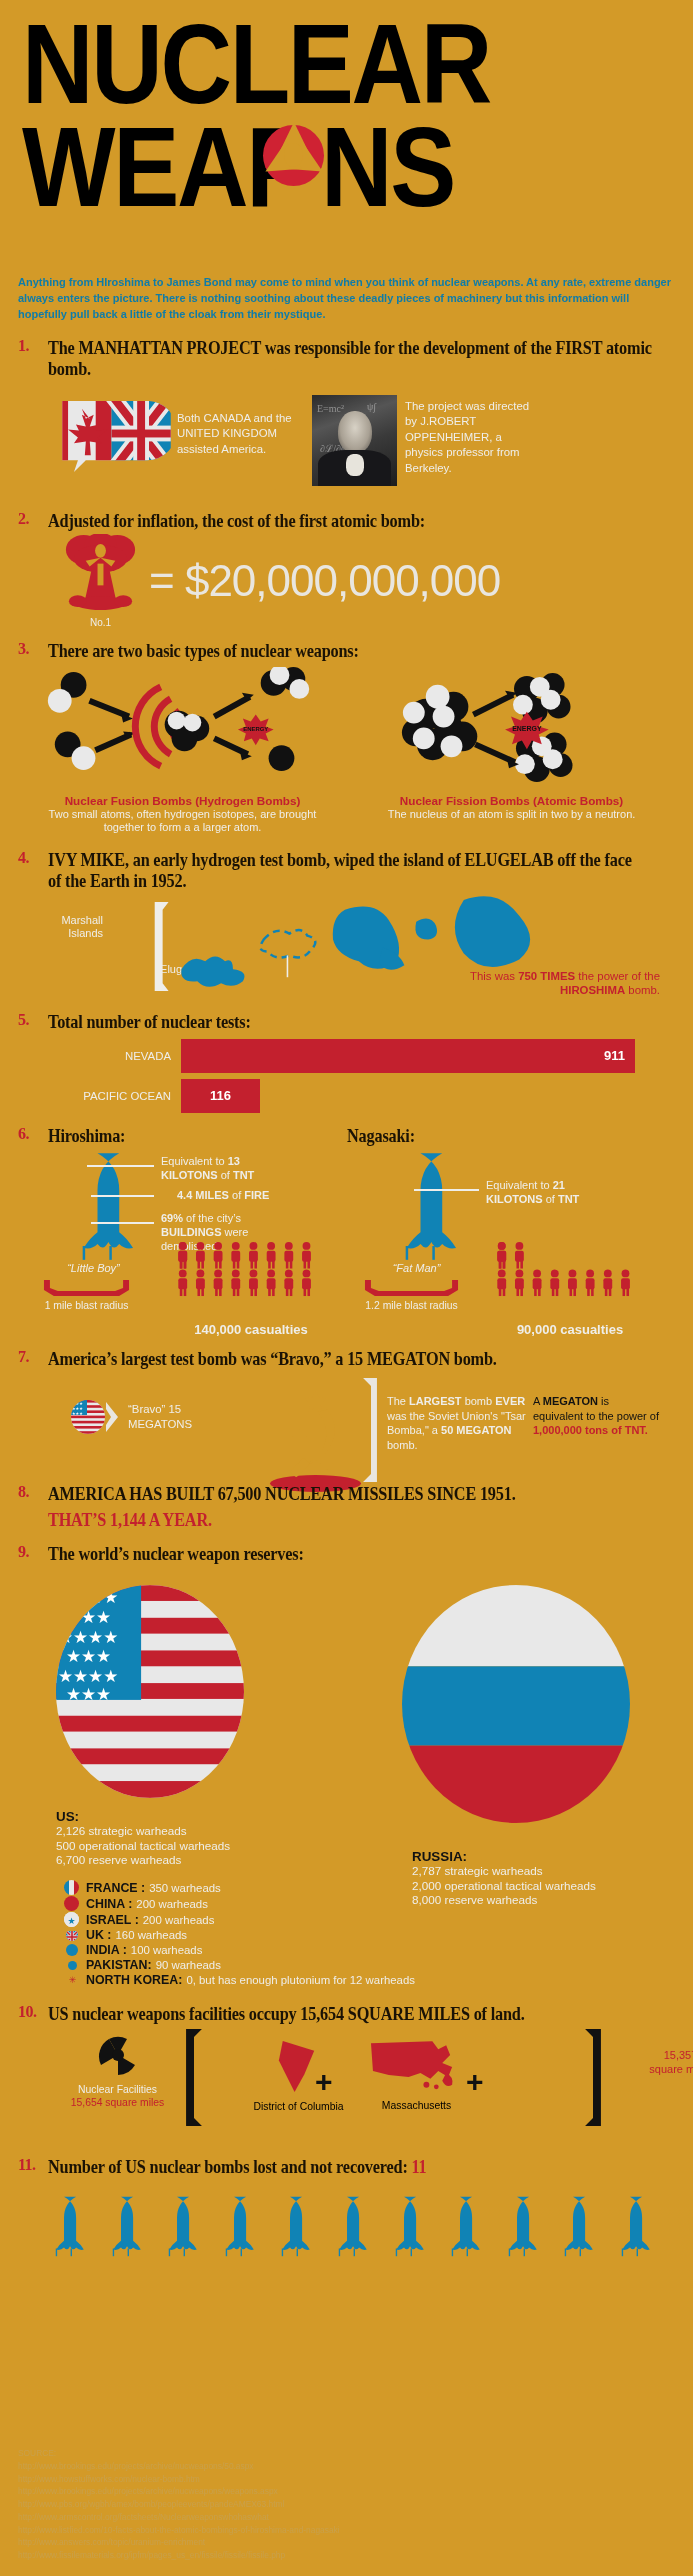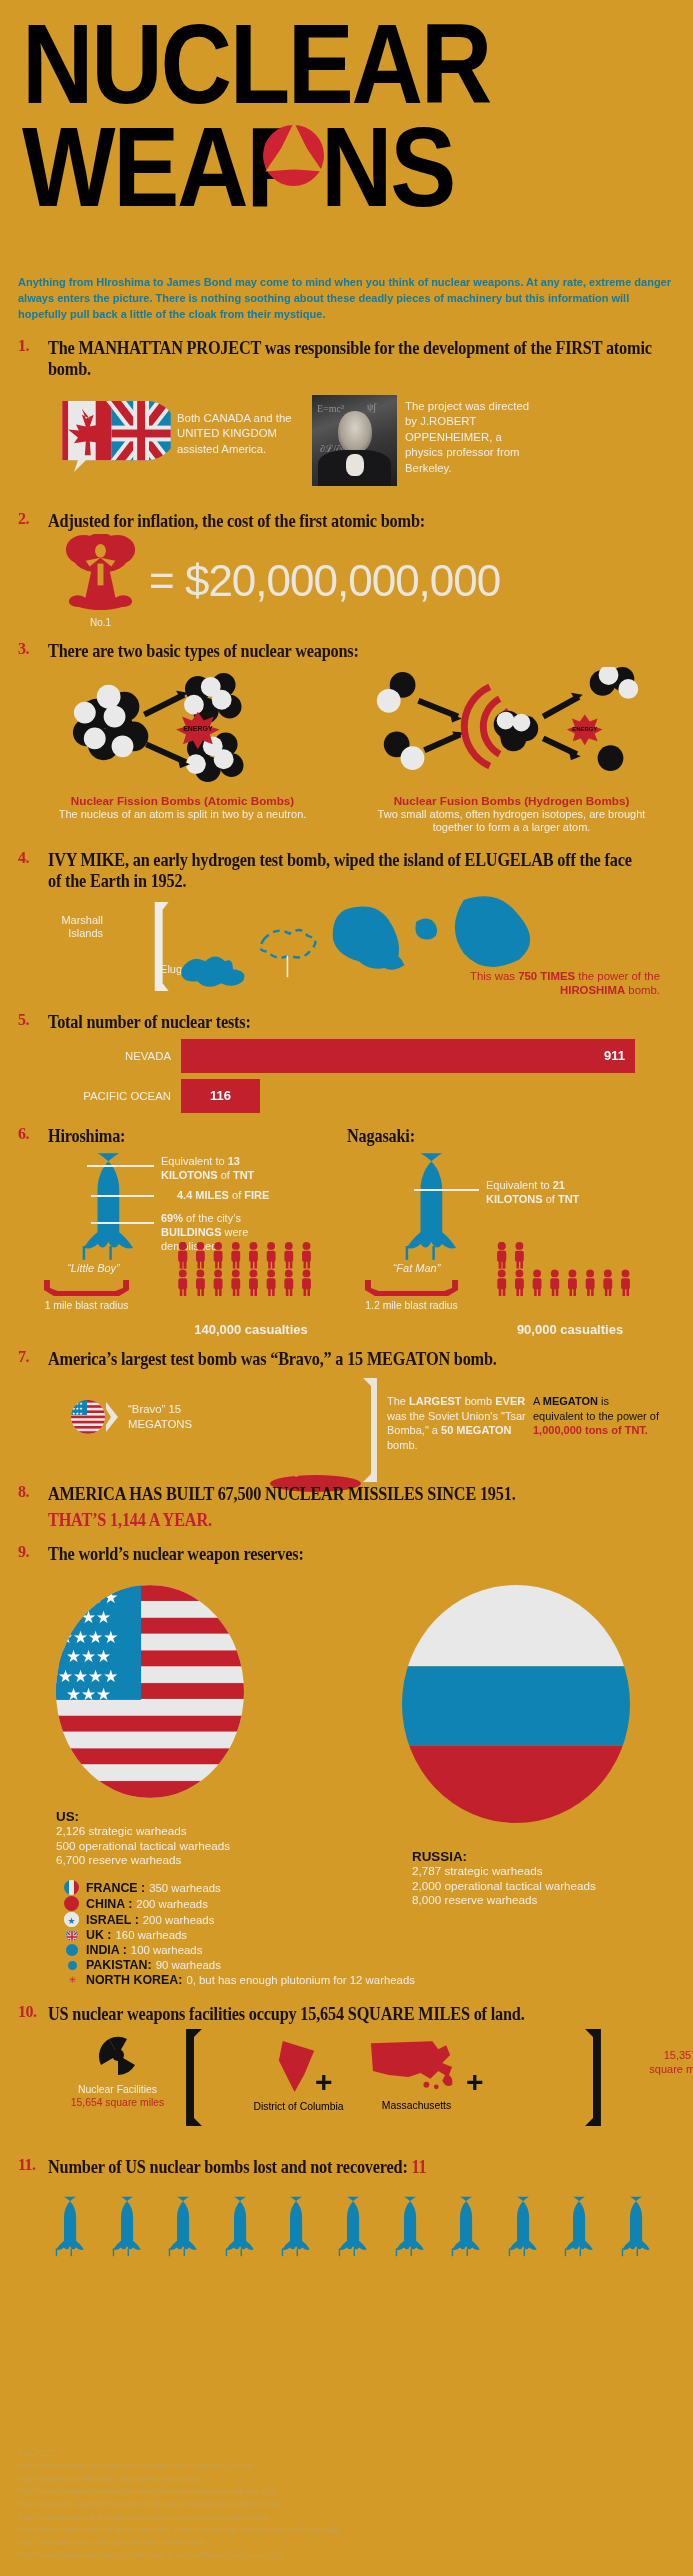--- a/index.html
+++ b/index.html
@@ -258,20 +258,64 @@
   </div>
 
   <div class="sec">
     <div class="sec-head" style="margin-top:12px">
       <div class="sec-num">3.</div>
       <div class="sec-title">There are two basic types of nuclear weapons:</div>
     </div>
     <div class="s3-row">
 
       <div class="s3-col">
+        <svg width="297" height="119" viewBox="0 0 300 120">
+          <g>
+            <circle cx="40" cy="18" r="13" fill="#111"></circle>
+              <circle cx="26" cy="34" r="12" fill="#e9e9e9"></circle>
+            <circle cx="34" cy="78" r="13" fill="#111"></circle>
+              <circle cx="50" cy="92" r="12" fill="#e9e9e9"></circle>
+          </g>
+          <path d="M56,34 L96,50" stroke="#111" stroke-width="6"></path>
+            <path d="M100,52 l-12,-5 l2,9 Z" fill="#111"></path>
+          <path d="M62,84 L98,68" stroke="#111" stroke-width="6"></path>
+            <path d="M102,66 l-12,-1 l4,8 Z" fill="#111"></path>
+          <g fill="none" stroke="#c3202e" stroke-width="7">
+            <path d="M128,20 A44,44 0 0 0 128,100"></path>
+            <path d="M138,32 A32,32 0 0 0 138,88"></path>
+            <path d="M147,44 A20,20 0 0 0 147,76"></path>
+          </g>
+          <g transform="translate(150,60)">
+            <circle cx="-4" cy="-2" r="14" fill="#111"></circle>
+              <circle cx="14" cy="2" r="13" fill="#111"></circle>
+            <circle cx="2" cy="12" r="13" fill="#111"></circle>
+            <circle cx="-6" cy="-6" r="9" fill="#e9e9e9"></circle>
+              <circle cx="10" cy="-4" r="9" fill="#e9e9e9"></circle>
+          </g>
+          <path d="M182,50 L218,30" stroke="#111" stroke-width="6"></path>
+            <path d="M222,28 l-12,-2 l5,8 Z" fill="#111"></path>
+          <path d="M182,72 L216,88" stroke="#111" stroke-width="6"></path>
+            <path d="M220,90 l-12,-5 l2,9 Z" fill="#111"></path>
+          <g>
+            <circle cx="242" cy="16" r="13" fill="#111"></circle>
+              <circle cx="262" cy="12" r="12" fill="#111"></circle>
+            <circle cx="248" cy="8" r="10" fill="#e9e9e9"></circle>
+              <circle cx="268" cy="22" r="10" fill="#e9e9e9"></circle>
+          </g>
+          <circle cx="250" cy="92" r="13" fill="#111"></circle>
+          <g transform="translate(224,62)">
+            <path d="M0,-14 L5,-7 L13,-10 L10,-2 L18,1 L10,5 L13,13 L4,10 L0,17 L-4,10 L-12,13 L-10,5 L-18,1 L-10,-2 L-13,-10 L-5,-7 Z" fill="#c3202e"></path>
+            <text x="0" y="3" font-family="Liberation Sans, sans-serif" font-size="6" font-weight="bold" fill="#111" text-anchor="middle">ENERGY</text>
+          </g>
+        </svg>
+        <div class="s3-cap-title">Nuclear Fusion Bombs (Hydrogen Bombs)</div>
+        <div class="s3-cap-body">Two small atoms, often hydrogen isotopes, are brought together to form a a larger atom.</div>
+      </div>
+
+      <div class="s3-col">
         <svg width="268" height="119" viewBox="0 0 270 120">
           <g>
             <circle cx="48" cy="48" r="16" fill="#111"></circle>
               <circle cx="76" cy="40" r="15" fill="#111"></circle>
             <circle cx="55" cy="78" r="16" fill="#111"></circle>
               <circle cx="85" cy="70" r="15" fill="#111"></circle>
             <circle cx="38" cy="66" r="14" fill="#111"></circle>
               <circle cx="70" cy="58" r="14" fill="#111"></circle>
             <circle cx="60" cy="30" r="12" fill="#e9e9e9"></circle>
               <circle cx="36" cy="46" r="11" fill="#e9e9e9"></circle>
@@ -301,64 +345,20 @@
           <path d="M140,26 l-12,-2 l5,8 Z" fill="#111"></path>
           <path d="M98,78 L138,96" stroke="#111" stroke-width="6"></path>
           <path d="M142,98 l-12,-5 l2,9 Z" fill="#111"></path>
           <g transform="translate(150,62)">
             <path d="M0,-17 L6,-8 L16,-12 L12,-2 L22,1 L12,6 L15,16 L5,12 L0,21 L-5,12 L-15,16 L-12,6 L-22,1 L-12,-2 L-16,-12 L-6,-8 Z" fill="#c3202e"></path>
             <text x="0" y="3" font-family="Liberation Sans, sans-serif" font-size="7" font-weight="bold" fill="#111" text-anchor="middle">ENERGY</text>
           </g>
         </svg>
         <div class="s3-cap-title">Nuclear Fission Bombs (Atomic Bombs)</div>
         <div class="s3-cap-body">The nucleus of an atom is split in two by a neutron.</div>
-      </div>
-
-      <div class="s3-col">
-        <svg width="297" height="119" viewBox="0 0 300 120">
-          <g>
-            <circle cx="40" cy="18" r="13" fill="#111"></circle>
-              <circle cx="26" cy="34" r="12" fill="#e9e9e9"></circle>
-            <circle cx="34" cy="78" r="13" fill="#111"></circle>
-              <circle cx="50" cy="92" r="12" fill="#e9e9e9"></circle>
-          </g>
-          <path d="M56,34 L96,50" stroke="#111" stroke-width="6"></path>
-            <path d="M100,52 l-12,-5 l2,9 Z" fill="#111"></path>
-          <path d="M62,84 L98,68" stroke="#111" stroke-width="6"></path>
-            <path d="M102,66 l-12,-1 l4,8 Z" fill="#111"></path>
-          <g fill="none" stroke="#c3202e" stroke-width="7">
-            <path d="M128,20 A44,44 0 0 0 128,100"></path>
-            <path d="M138,32 A32,32 0 0 0 138,88"></path>
-            <path d="M147,44 A20,20 0 0 0 147,76"></path>
-          </g>
-          <g transform="translate(150,60)">
-            <circle cx="-4" cy="-2" r="14" fill="#111"></circle>
-              <circle cx="14" cy="2" r="13" fill="#111"></circle>
-            <circle cx="2" cy="12" r="13" fill="#111"></circle>
-            <circle cx="-6" cy="-6" r="9" fill="#e9e9e9"></circle>
-              <circle cx="10" cy="-4" r="9" fill="#e9e9e9"></circle>
-          </g>
-          <path d="M182,50 L218,30" stroke="#111" stroke-width="6"></path>
-            <path d="M222,28 l-12,-2 l5,8 Z" fill="#111"></path>
-          <path d="M182,72 L216,88" stroke="#111" stroke-width="6"></path>
-            <path d="M220,90 l-12,-5 l2,9 Z" fill="#111"></path>
-          <g>
-            <circle cx="242" cy="16" r="13" fill="#111"></circle>
-              <circle cx="262" cy="12" r="12" fill="#111"></circle>
-            <circle cx="248" cy="8" r="10" fill="#e9e9e9"></circle>
-              <circle cx="268" cy="22" r="10" fill="#e9e9e9"></circle>
-          </g>
-          <circle cx="250" cy="92" r="13" fill="#111"></circle>
-          <g transform="translate(224,62)">
-            <path d="M0,-14 L5,-7 L13,-10 L10,-2 L18,1 L10,5 L13,13 L4,10 L0,17 L-4,10 L-12,13 L-10,5 L-18,1 L-10,-2 L-13,-10 L-5,-7 Z" fill="#c3202e"></path>
-            <text x="0" y="3" font-family="Liberation Sans, sans-serif" font-size="6" font-weight="bold" fill="#111" text-anchor="middle">ENERGY</text>
-          </g>
-        </svg>
-        <div class="s3-cap-title">Nuclear Fusion Bombs (Hydrogen Bombs)</div>
-        <div class="s3-cap-body">Two small atoms, often hydrogen isotopes, are brought together to form a a larger atom.</div>
       </div>
     </div>
   </div>
 
   <div class="sec">
     <div class="sec-head" style="margin-top:14px">
       <div class="sec-num">4.</div>
       <div class="sec-title" style="width:594px">IVY MIKE, an early hydrogen test bomb, wiped the island of ELUGELAB off the face of the Earth in 1952.</div>
     </div>
     <div class="s4-wrap">

